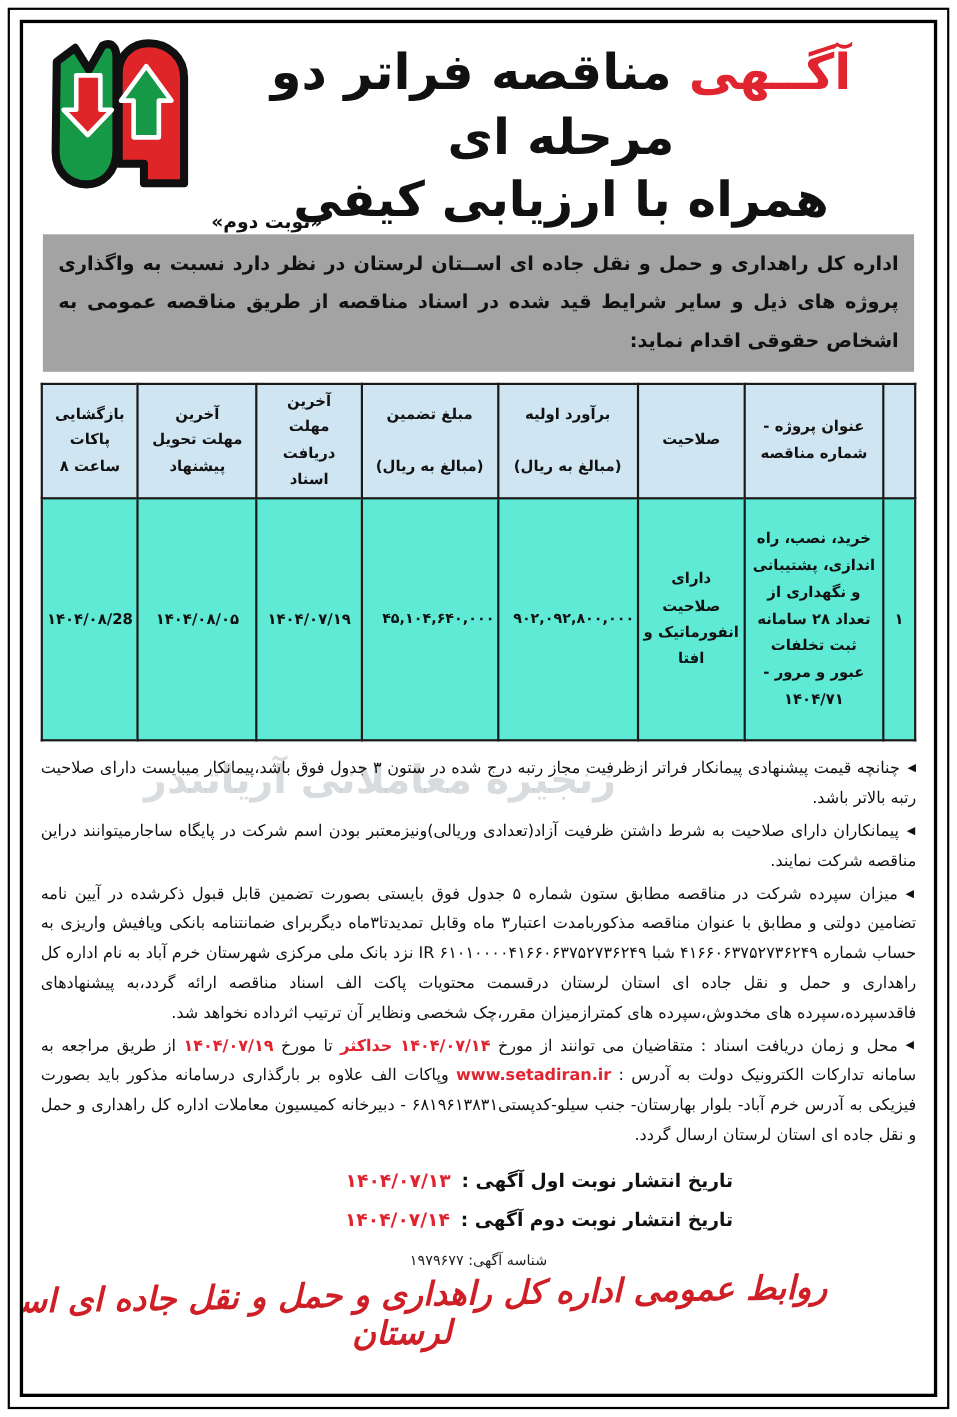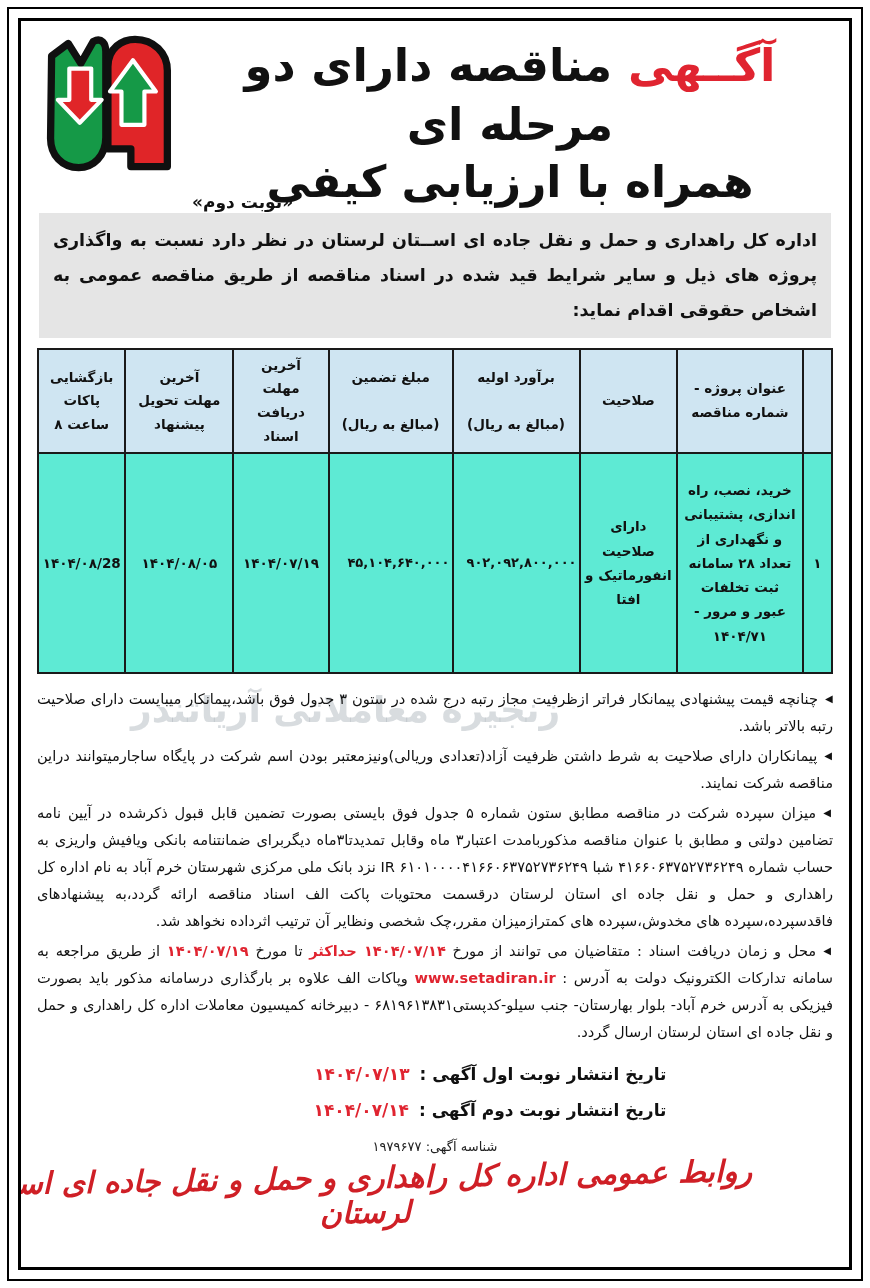--- a/index.html
+++ b/index.html
@@ -17,21 +17,21 @@
          letter-spacing:12px;font-weight:bold;}
   
   .header{display:flex;direction:rtl;align-items:flex-start;margin-bottom:4px;}
   .titles{flex:1;text-align:center;padding-top:8px;}
   .t1{font-size:45px;font-weight:bold;line-height:1.3;letter-spacing:-1px;}
   .t2{font-size:44px;font-weight:bold;line-height:1.25;position:relative;display:block;width:78%;margin:0 auto;}
   .round{position:absolute;left:-66px;bottom:-4px;font-size:17px;font-weight:bold;letter-spacing:0;}
   .red{color:#e02430;}
   .logo{width:138px;height:146px;flex:0 0 auto;margin:2px 8px 0 4px;}
   
-  .intro{background:#e5e5e5;padding:10px 14px;font-size:17.5px;font-weight:bold;
+  .intro{background:#a3a3a3;padding:10px 14px;font-size:17.5px;font-weight:bold;
          direction:rtl;text-align:justify;line-height:2.0;margin:2px 2px 10px 2px;}
   
   table.tbl{width:100%;border-collapse:collapse;direction:rtl;table-layout:fixed;}
   .tbl th,.tbl td{border:2px solid #1a1a1a;text-align:center;vertical-align:middle;
                   font-weight:bold;padding:3px 2px;}
   .tbl th{background:#cfe5f2;font-size:13.5px;line-height:1.75;white-space:pre-line;height:96px;}
   .tbl td{background:#5eead4;font-size:13.5px;line-height:1.8;height:210px;}
   td.amount{white-space:nowrap;font-size:13px;text-align:right;}
   td.project{padding:4px 6px;}
   
@@ -56,21 +56,21 @@
 
     <div class="wm wm-latin">AriaTender</div>
     <div class="wm wm-fa">زنجیره معاملاتی آریاتندر</div>
 
     <div class="content">
 
       <div class="header">
         <div class="titles">
           <div class="t1">
             <span class="red">آگــهی</span>
-            <span>مناقصه دارای دو مرحله ای</span>
+            <span>مناقصه فراتر دو مرحله ای</span>
           </div>
           <div class="t2">
             <span>همراه با ارزیابی کیفی</span>
             <span class="round">«نوبت دوم»</span>
           </div>
         </div>
         <div class="logo">
           <svg viewBox="0 0 132 140" width="138" height="146" aria-hidden="true">
             <g stroke="#101010" stroke-width="7" stroke-linejoin="round">
               <path fill="#159947" d="M10 24 L26 12 L38 31 L50 10 C58 6 62 12 62 20 L62 102 C62 120 50 131 36 131 C20 131 9 119 9 103 Z"></path>

